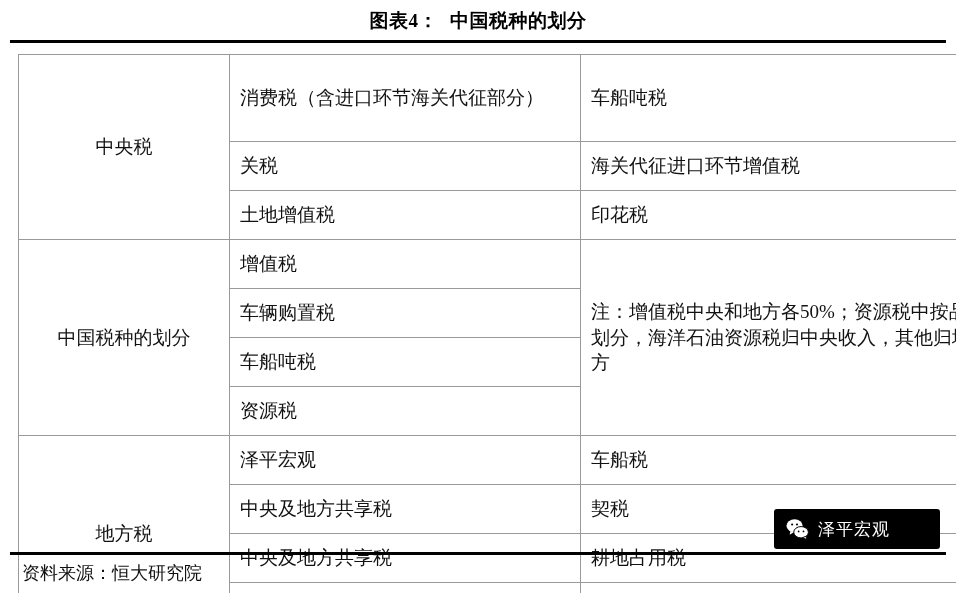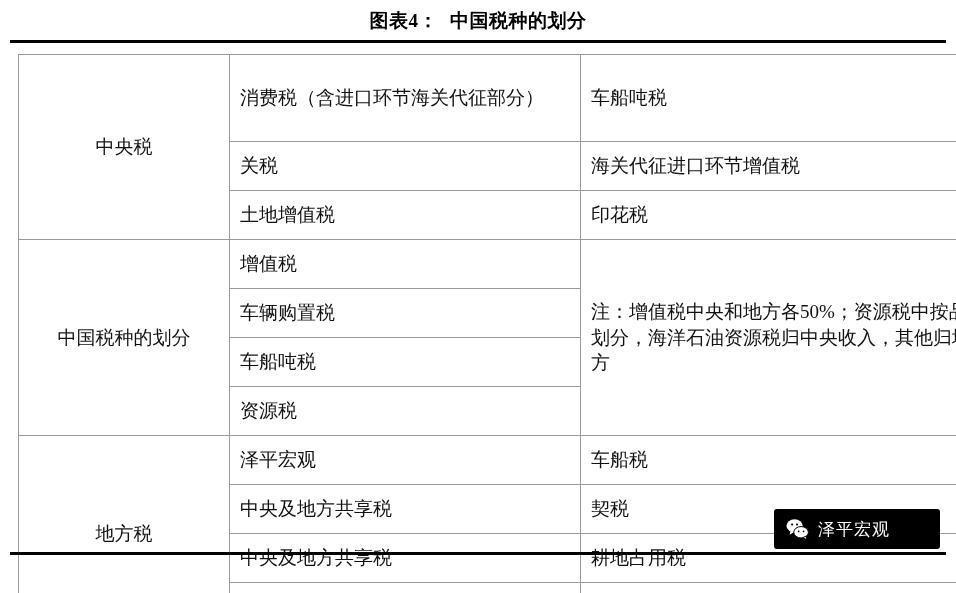--- a/index.html
+++ b/index.html
@@ -201,14 +201,15 @@
       <circle cx="10" cy="10.5" r="1.3" fill="#000000"></circle>
       <circle cx="16" cy="10.5" r="1.3" fill="#000000"></circle>
       <circle cx="18" cy="19" r="1.1" fill="#000000"></circle>
       <circle cx="24" cy="19" r="1.1" fill="#000000"></circle>
     </svg>
     <span class="wc-text">泽平宏观</span>
   </div>
 
   <div class="rule-bottom"></div>
 
+  <div class="source">资料来源：恒大研究院</div>
 
 </div>
 
 </body></html>

